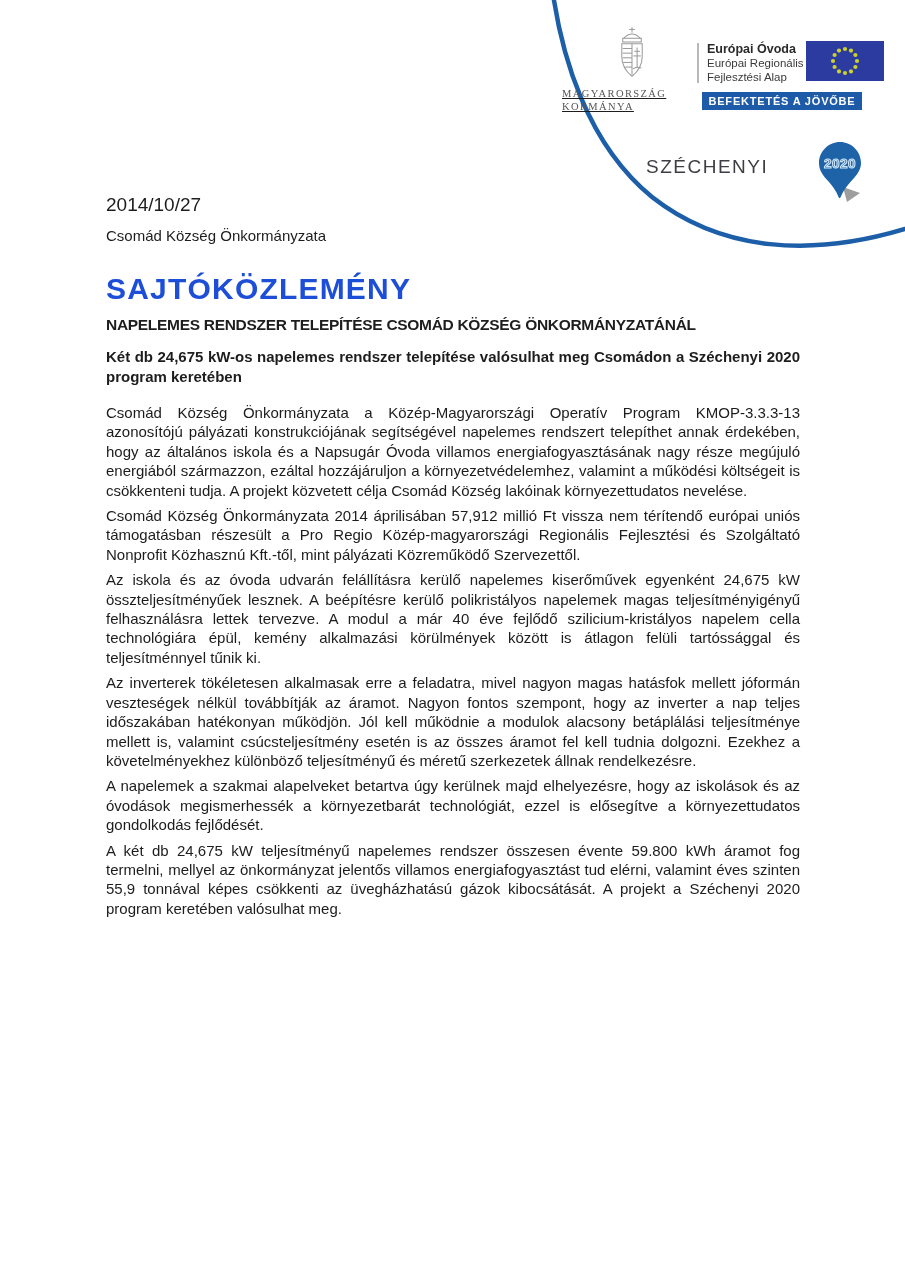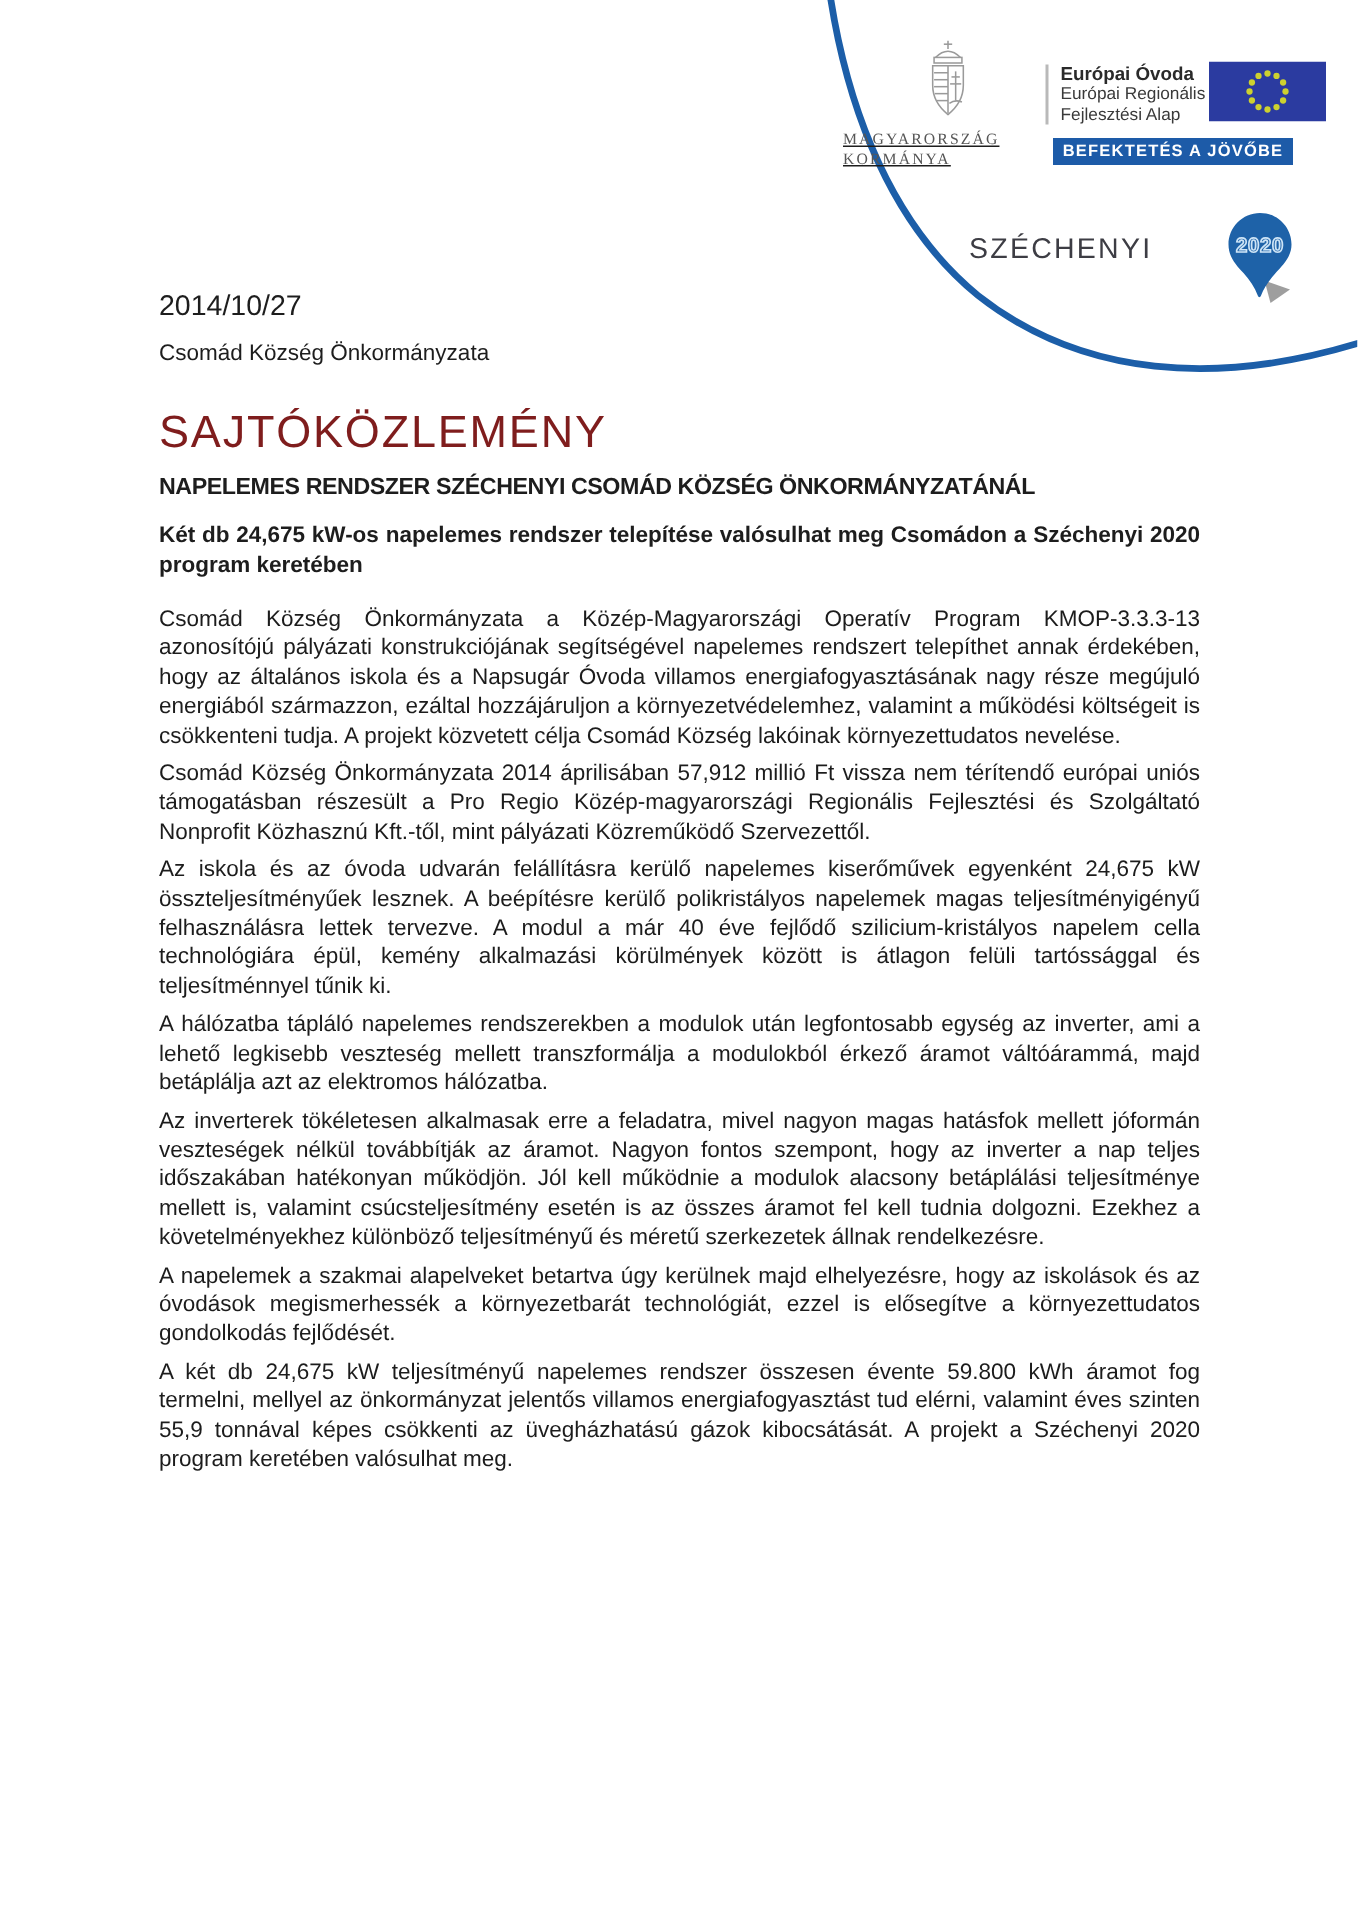--- a/index.html
+++ b/index.html
@@ -35,22 +35,22 @@
     text-align:center; line-height:18px;
   }
   .szechenyi-wordmark-pos { position:absolute; left:646px; top:156px; font-size:19px; font-weight:normal; letter-spacing:1.5px; color:#3d3d44; white-space:nowrap; }
   .szechenyi-pin { position:absolute; left:817px; top:141px; }
 
   
   .content { position:absolute; left:106px; top:194px; width:694px; }
   .doc-date { font-size:19px; margin-bottom:11px; }
   .doc-org  { font-size:15px; font-weight:normal; margin-bottom:28px; }
   .doc-title {
-    font-size:30px; font-weight:normal; letter-spacing:1.2px;
-    color:#7f1d1d; line-height:34px; margin-bottom:9px;
+    font-size:30px; font-weight:bold; letter-spacing:1.2px;
+    color:#1d4ed8; line-height:34px; margin-bottom:9px;
   }
   .doc-headline {
     font-size:15.5px; font-weight:bold; letter-spacing:-0.3px;
     line-height:19px; margin-bottom:13px;
   }
   .doc-lead {
     font-size:15px; font-weight:bold; line-height:19.5px;
     text-align:justify; margin-bottom:17px;
   }
   .doc-par {
@@ -124,25 +124,24 @@
   <svg class="szechenyi-pin" width="46" height="64" viewBox="0 0 46 64">
     <path d="M26,46 L43,52 L30,61 Z" fill="#9e9e9e"></path>
     <path d="M23,1 C11.4,1 2,10.4 2,22 C2,30 6.5,35.2 12,41 C16,45.5 19.6,50.6 21.5,56 C22.1,57.5 23.1,57.5 23.7,56 C25.6,50.9 29,46 33,41.5 C38.5,35.5 44,30 44,22 C44,10.4 34.6,1 23,1 Z" fill="#1e62a8"></path>
     <text x="23" y="27" text-anchor="middle" font-family="Liberation Sans, sans-serif" font-size="13.5" font-weight="bold" letter-spacing="0.5" fill="none" stroke="#cde4f6" stroke-width="1.1">2020</text>
   </svg>
 
   <div class="content">
     <div class="doc-date">2014/10/27</div>
     <div class="doc-org">Csomád Község Önkormányzata</div>
     <h1 class="doc-title">SAJTÓKÖZLEMÉNY</h1>
-    <div class="doc-headline">NAPELEMES RENDSZER SZÉCHENYI CSOMÁD KÖZSÉG ÖNKORMÁNYZATÁNÁL</div>
+    <div class="doc-headline">NAPELEMES RENDSZER TELEPÍTÉSE CSOMÁD KÖZSÉG ÖNKORMÁNYZATÁNÁL</div>
     <div class="doc-lead">Két db 24,675 kW-os napelemes rendszer telepítése valósulhat meg Csomádon a Széchenyi 2020 program keretében</div>
 
     <p class="doc-par">Csomád Község Önkormányzata a Közép-Magyarországi Operatív Program KMOP-3.3.3-13 azonosítójú pályázati konstrukciójának segítségével napelemes rendszert telepíthet annak érdekében, hogy az általános iskola és a Napsugár Óvoda villamos energiafogyasztásának nagy része megújuló energiából származzon, ezáltal hozzájáruljon a környezetvédelemhez, valamint a működési költségeit is csökkenteni tudja. A projekt közvetett célja Csomád Község lakóinak környezettudatos nevelése.</p>
     <p class="doc-par">Csomád Község Önkormányzata 2014 áprilisában 57,912 millió Ft vissza nem térítendő európai uniós támogatásban részesült a Pro Regio Közép-magyarországi Regionális Fejlesztési és Szolgáltató Nonprofit Közhasznú Kft.-től, mint pályázati Közreműködő Szervezettől.</p>
     <p class="doc-par">Az iskola és az óvoda udvarán felállításra kerülő napelemes kiserőművek egyenként 24,675 kW összteljesítményűek lesznek. A beépítésre kerülő polikristályos napelemek magas teljesítményigényű felhasználásra lettek tervezve. A modul a már 40 éve fejlődő szilicium-kristályos napelem cella technológiára épül, kemény alkalmazási körülmények között is átlagon felüli tartóssággal és teljesítménnyel tűnik ki.</p>
-    <p class="doc-par">A hálózatba tápláló napelemes rendszerekben a modulok után legfontosabb egység az inverter, ami a lehető legkisebb veszteség mellett transzformálja a modulokból érkező áramot váltóárammá, majd betáplálja azt az elektromos hálózatba.</p>
     <p class="doc-par">Az inverterek tökéletesen alkalmasak erre a feladatra, mivel nagyon magas hatásfok mellett jóformán veszteségek nélkül továbbítják az áramot. Nagyon fontos szempont, hogy az inverter a nap teljes időszakában hatékonyan működjön. Jól kell működnie a modulok alacsony betáplálási teljesítménye mellett is, valamint csúcsteljesítmény esetén is az összes áramot fel kell tudnia dolgozni. Ezekhez a követelményekhez különböző teljesítményű és méretű szerkezetek állnak rendelkezésre.</p>
     <p class="doc-par">A napelemek a szakmai alapelveket betartva úgy kerülnek majd elhelyezésre, hogy az iskolások és az óvodások megismerhessék a környezetbarát technológiát, ezzel is elősegítve a környezettudatos gondolkodás fejlődését.</p>
     <p class="doc-par">A két db 24,675 kW teljesítményű napelemes rendszer összesen évente 59.800 kWh áramot fog termelni, mellyel az önkormányzat jelentős villamos energiafogyasztást tud elérni, valamint éves szinten 55,9 tonnával képes csökkenti az üvegházhatású gázok kibocsátását. A projekt a Széchenyi 2020 program keretében valósulhat meg.</p>
   </div>
 
 </div>
 
 </body></html>

